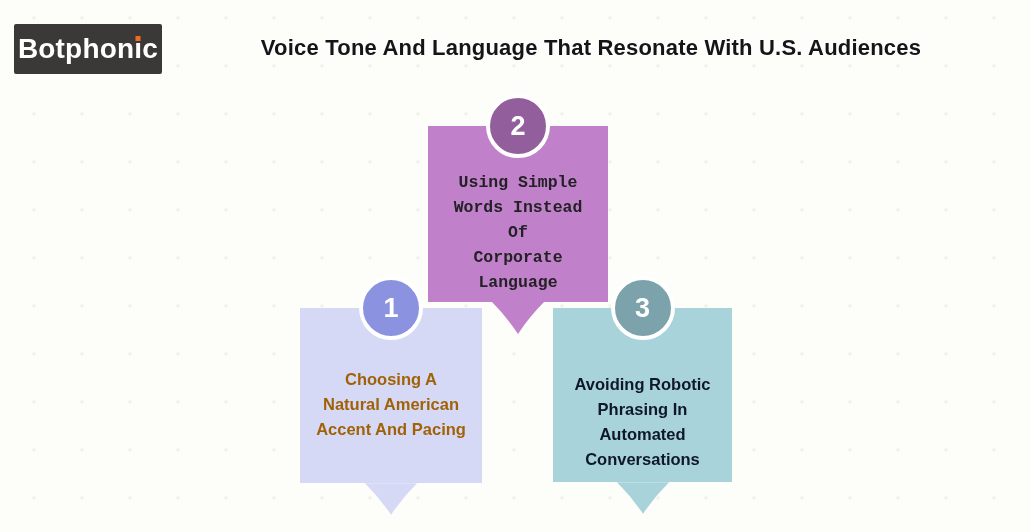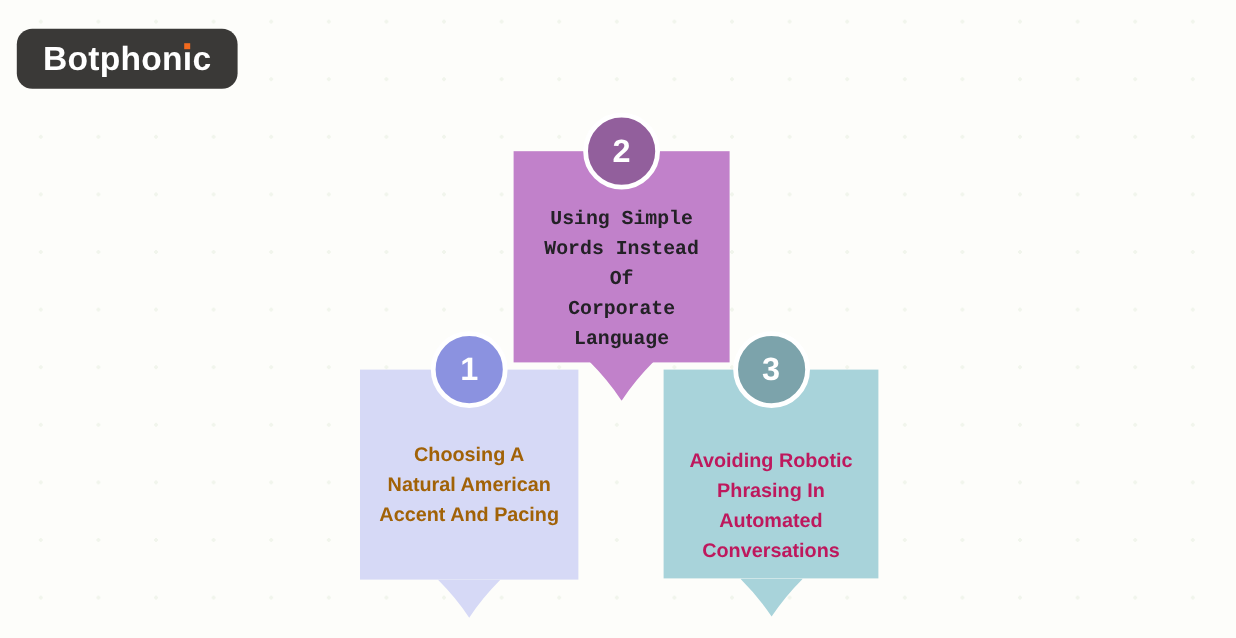--- a/index.html
+++ b/index.html
@@ -14,22 +14,22 @@
     background-color: #fdfdfa;
     background-image: radial-gradient(circle, #f1f5ec 1.6px, transparent 1.7px);
     background-size: 48px 48px;
     background-position: 10px 90px;
   }
 
   
   .logo {
     position: absolute;
     left: 14px; top: 24px;
-    width: 184px; height: 50px;
-    border-radius: 13px;
+    width: 148px; height: 50px;
+    border-radius: 2px;
     display: flex; align-items: center; justify-content: center;
   }
   .logo-text {
     font-size: 28px;
     font-weight: bold;
     letter-spacing: 0.2px;
     line-height: 1;
     white-space: nowrap;
   }
   .logo-i { position: relative; display: inline-block; }
@@ -101,20 +101,21 @@
 <body>
 
 <div class="stage">
 
   <div class="logo" style="background: rgb(58, 57, 55);">
     <span class="logo-text" style="color: rgb(255, 255, 255);">
       <span>Botphon</span><span class="logo-i" style="--dot: #f26a1e;">ı</span><span>c</span>
     </span>
   </div>
 
+  <h1 class="title">Voice Tone And Language That Resonate With U.S. Audiences</h1>
 
   <section class="card card-2" style="background: rgb(193, 129, 202);">
     <div class="badge" style="background: rgb(146, 95, 156);">
       <span class="badge-num">2</span>
     </div>
     <div class="card-text" style="color: rgb(35, 33, 38); font-family: Liberation Mono, monospace;">Using Simple
 Words Instead Of
 Corporate
 Language</div>
     <svg class="tail" viewBox="0 0 56 34" width="54" height="33" aria-hidden="true">
@@ -131,21 +132,21 @@
 Accent And Pacing</div>
     <svg class="tail" viewBox="0 0 56 34" width="52" height="34" aria-hidden="true">
       <path d="M0,0 L56,0 Q40,16 28,34 Q16,16 0,0 Z" style="fill: rgb(214, 217, 246);"></path>
     </svg>
   </section>
 
   <section class="card card-3" style="background: rgb(168, 211, 218);">
     <div class="badge" style="background: rgb(124, 163, 171);">
       <span class="badge-num">3</span>
     </div>
-    <div class="card-text" style="color: #be185d; margin-top: 24px;">Avoiding Robotic
+    <div class="card-text" style="color: #0f172a; margin-top: 24px;">Avoiding Robotic
 Phrasing In
 Automated
 Conversations</div>
     <svg class="tail" viewBox="0 0 56 34" width="52" height="34" aria-hidden="true">
       <path d="M0,0 L56,0 Q40,16 28,34 Q16,16 0,0 Z" style="fill: rgb(168, 211, 218);"></path>
     </svg>
   </section>
 
 </div>
 

